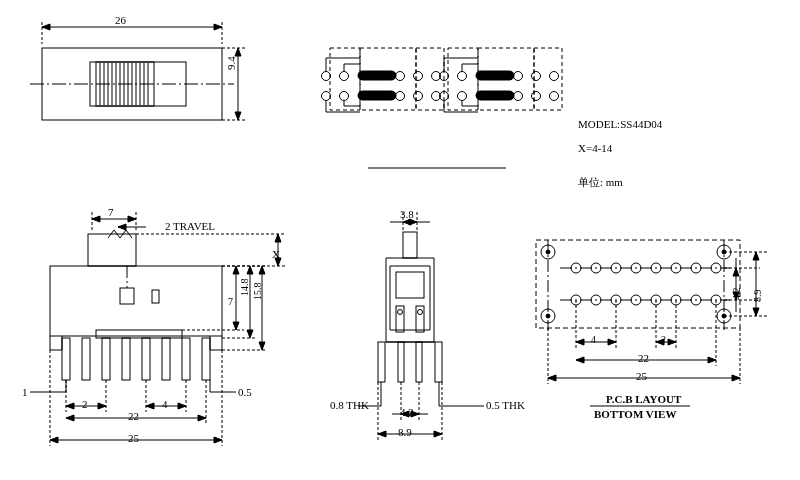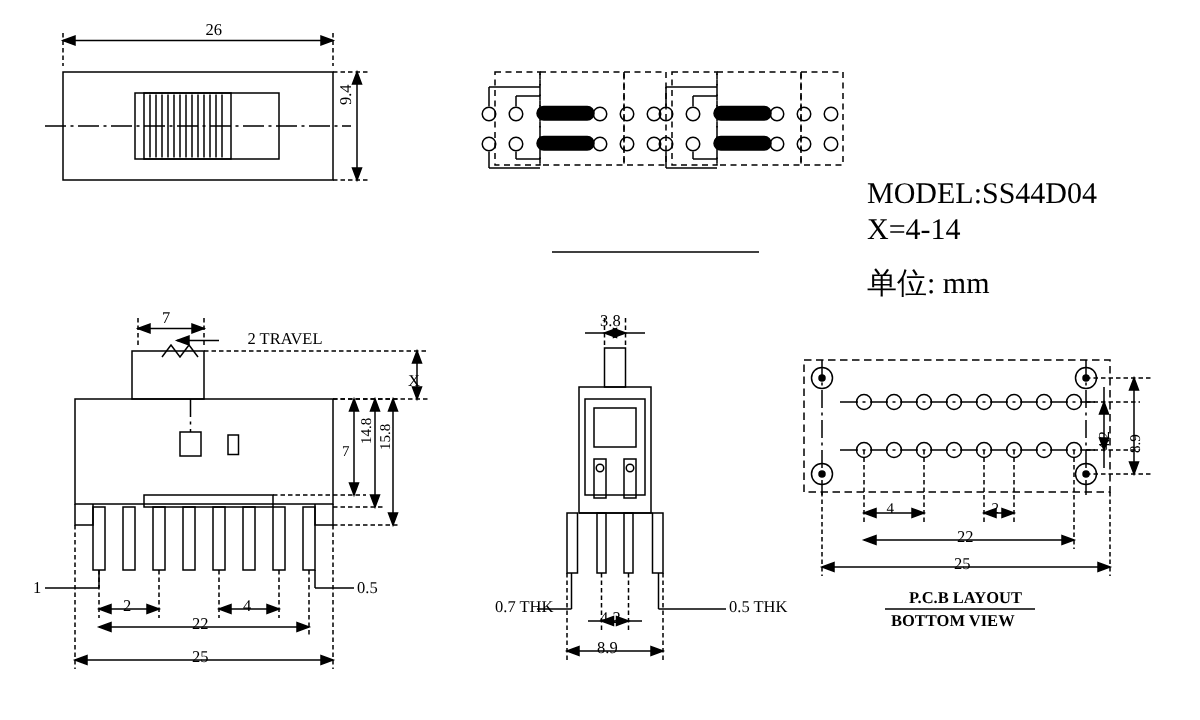--- a/index.html
+++ b/index.html
@@ -6,21 +6,21 @@
   body{
     width:800px;height:480px;background:#ffffff;
     font-family:"Liberation Serif", serif;
     color:#000;overflow:hidden;position:relative;
   }
   .stage{position:absolute;left:0;top:0;width:800px;height:480px;}
   svg{position:absolute;left:0;top:0;width:800px;height:480px;}
   .lbl{position:absolute;white-space:nowrap;font-family:"Liberation Serif",serif;}
   .t10{font-size:10px;}
   .t11{font-size:11px;}
-  .t15{font-size:20px;text-align:right;}
+  .t15{font-size:11px;text-align:right;}
   .b{font-weight:bold;}
 </style>
 </head>
 <body>
 
 <div class="stage">
 
 <svg viewBox="0 0 800 480">
   <g stroke="#000" fill="none" stroke-width="1">
 
@@ -321,38 +321,38 @@
       <line x1="590" y1="406" x2="690" y2="406"></line>
     </g>
   </g>
 </svg>
 
 <div class="lbl t15" style="left:578px;top:118px;">MODEL:SS44D04</div>
 <div class="lbl t15" style="left:578px;top:142px;">X=4-14</div>
 <div class="lbl t15" style="left:578px;top:175px;">单位: mm</div>
 
 
-<div class="lbl t11" style="left:137px;top:14px;font-family:Liberation Serif, serif;">26</div>
+<div class="lbl t11" style="left:115px;top:14px;font-family:Liberation Serif, serif;">26</div>
 <div class="lbl t11" style="left:225px;top:70px;transform:rotate(-90deg);transform-origin:left top;">9.4</div>
 
 <div class="lbl t11" style="left:108px;top:206px;">7</div>
 <div class="lbl t11" style="left:148px;top:220px;margin-left:17px;">2 TRAVEL</div>
 <div class="lbl t11" style="left:272px;top:248px;">X</div>
 <div class="lbl t10" style="left:228px;top:296px;">7</div>
 <div class="lbl t10" style="left:239px;top:296px;transform:rotate(-90deg);transform-origin:left top;">14.8</div>
 <div class="lbl t10" style="left:252px;top:300px;transform:rotate(-90deg);transform-origin:left top;">15.8</div>
 <div class="lbl t11" style="left:22px;top:386px;">1</div>
 <div class="lbl t11" style="left:82px;top:398px;">2</div>
 <div class="lbl t11" style="left:162px;top:398px;">4</div>
 <div class="lbl t11" style="left:238px;top:386px;">0.5</div>
 <div class="lbl t11" style="left:128px;top:410px;">22</div>
 <div class="lbl t11" style="left:128px;top:432px;">25</div>
 
 <div class="lbl t11" style="left:400px;top:208px;">3.8</div>
-<div class="lbl t11" style="left:330px;top:399px;">0.7 THK</div>
+<div class="lbl t11" style="left:330px;top:399px;">0.8 THK</div>
 <div class="lbl t11" style="left:486px;top:399px;">0.5 THK</div>
 <div class="lbl t11" style="left:400px;top:406px;">4.2</div>
 <div class="lbl t11" style="left:398px;top:426px;">8.9</div>
 
 <div class="lbl t10" style="left:591px;top:334px;">4</div>
 <div class="lbl t10" style="left:661px;top:334px;">2</div>
 <div class="lbl t11" style="left:638px;top:352px;">22</div>
 <div class="lbl t11" style="left:636px;top:370px;">25</div>
 <div class="lbl t10" style="left:731px;top:300px;transform:rotate(-90deg);transform-origin:left top;">4.2</div>
 <div class="lbl t10" style="left:752px;top:302px;transform:rotate(-90deg);transform-origin:left top;">8.9</div>

